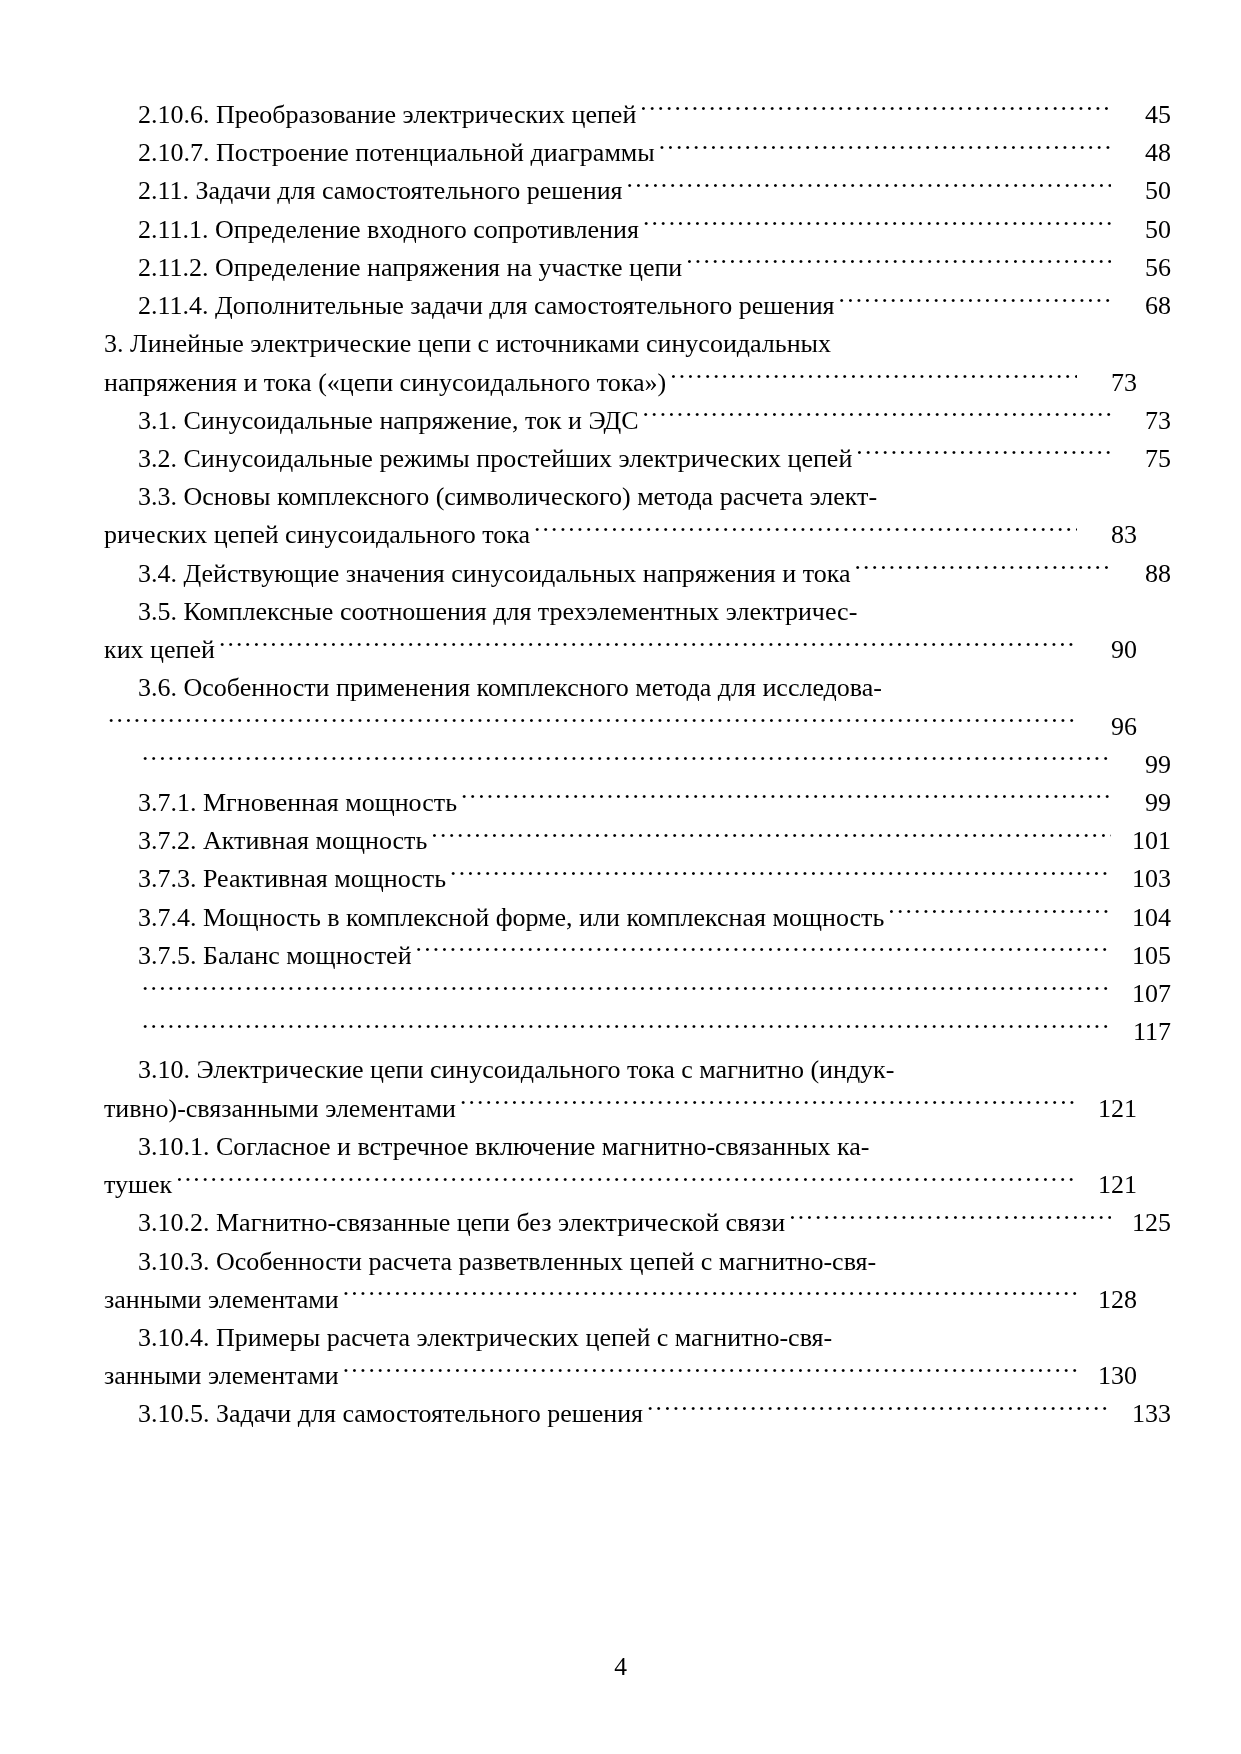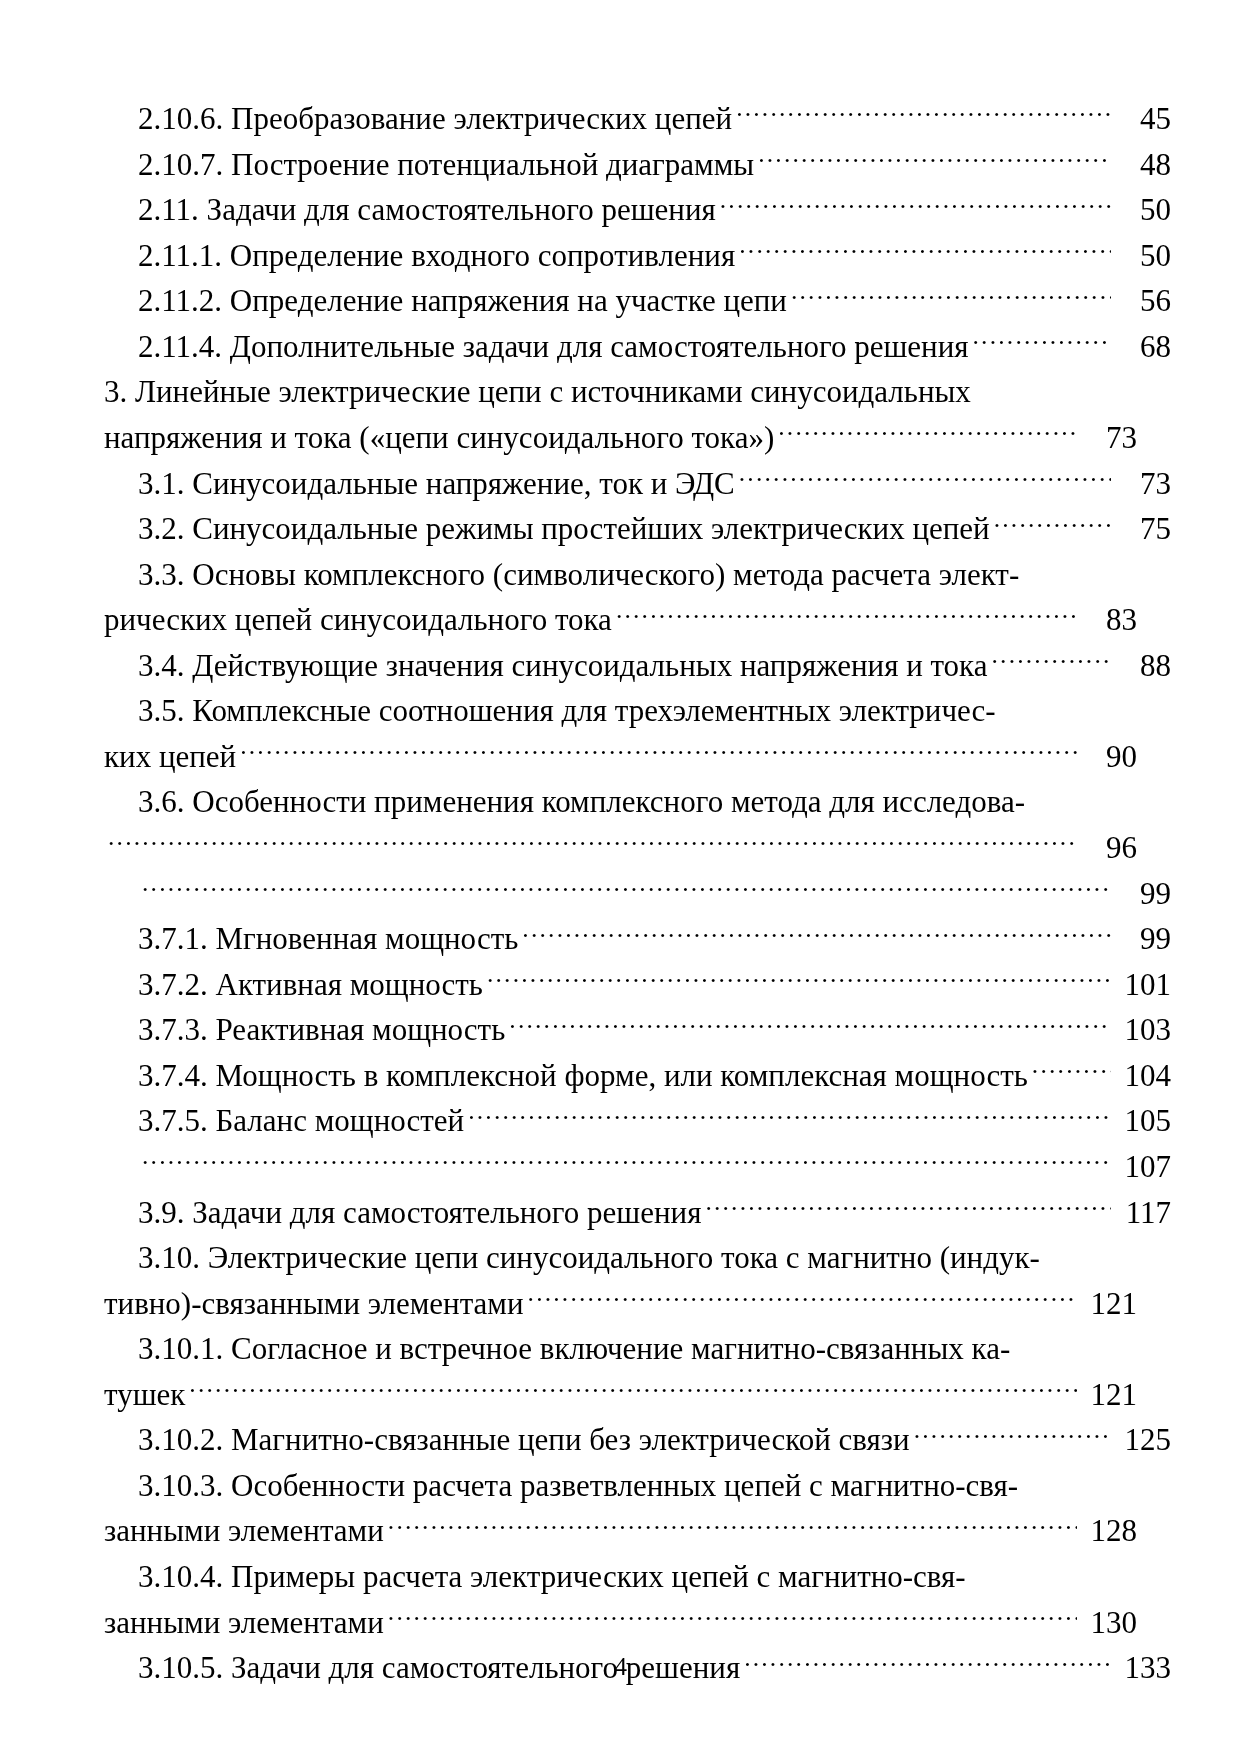--- a/index.html
+++ b/index.html
@@ -15,21 +15,21 @@
     position: relative;
   }
   .page {
     box-sizing: border-box;
     width: 1241px;
     height: 1754px;
     padding: 96px 104px 60px 104px;
     position: relative;
   }
   .toc {
-    font-size: 31px;
+    font-size: 26px;
     line-height: 1.47;
   }
   .toc-entry {
     display: flex;
     align-items: baseline;
     width: 100%;
     white-space: nowrap;
   }
   .toc-entry .label {
     flex: 0 0 auto;
@@ -220,21 +220,20 @@
         </div>
       </div>
       <div class="toc-block">
         <div class="toc-entry indent-2">
           <span class="leader"></span>
           <span class="page-num">107</span>
         </div>
       </div>
       <div class="toc-block">
         <div class="toc-entry indent-2">
-          <span class="label">3.9. Задачи для самостоятельного решения</span>
           <span class="leader"></span>
           <span class="page-num">117</span>
         </div>
       </div>
       <div class="toc-block">
         <div class="first-line indent-2">3.10. Электрические цепи синусоидального тока с магнитно (индук-</div>
         <div class="toc-entry">
           <span class="label">тивно)-связанными элементами</span>
           <span class="leader"></span>
           <span class="page-num">121</span>

